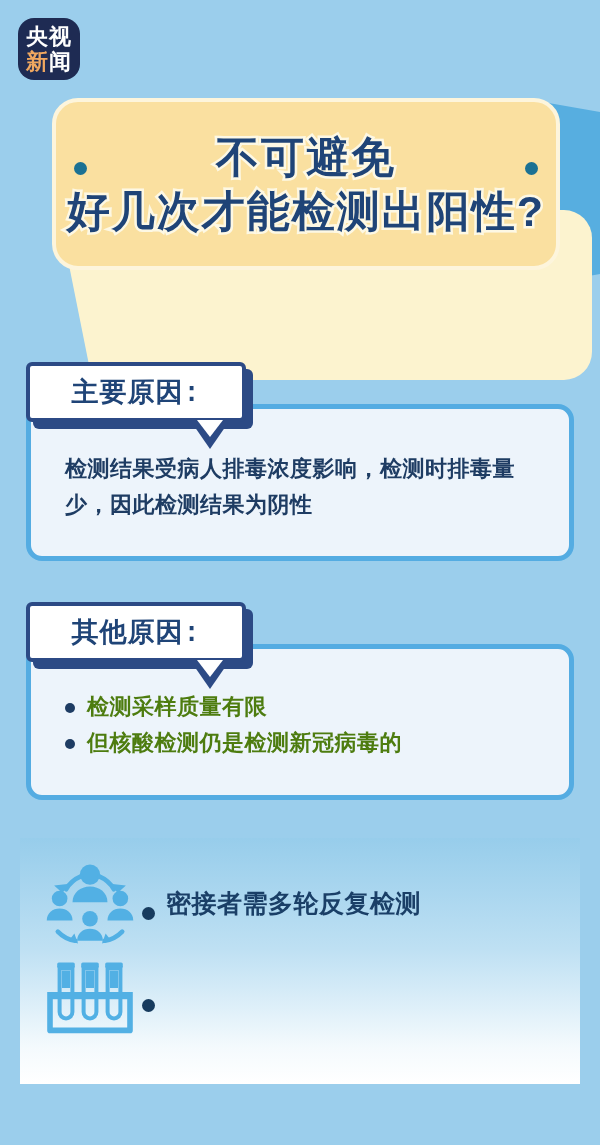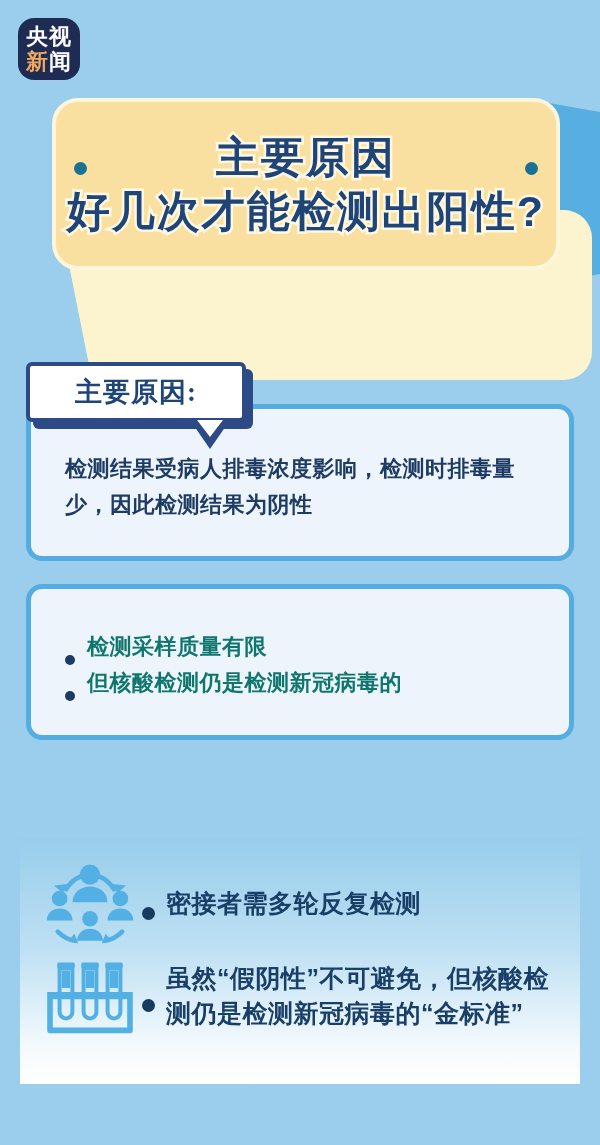--- a/index.html
+++ b/index.html
@@ -132,21 +132,21 @@
     align-items: center;
     justify-content: center;
     box-shadow: 7px 7px 0 0 #2C4A85;
     z-index: 3;
   }
   .label-text {
     font-size: 27px;
     font-weight: 700;
     color: #1F4477;
     letter-spacing: 1px;
-    font-family: Liberation Serif, serif;
+    font-family: Liberation Mono, monospace;
   }
   .bubble-tail {
     position: absolute;
     left: 162px;
     top: 57px;
     width: 0;
     height: 0;
     border-left: 18px solid transparent;
     border-right: 18px solid transparent;
     border-top: 26px solid #2C4A85;
@@ -182,24 +182,24 @@
     font-weight: 700;
     color: #1E3C63;
     line-height: 1.62;
     letter-spacing: 0.5px;
     font-family: Liberation Serif, serif;
   }
 
   .bullet-list { list-style: none; margin: 0; padding: 0; }
   .bullet-item {
     display: flex;
-    align-items: flex-end;
+    align-items: flex-start;
     font-size: 22px;
     font-weight: 700;
-    color: #0f766e;
+    color: #4d7c0f;
     line-height: 1.64;
     letter-spacing: 0.5px;
   }
   .bullet-dot {
     flex: 0 0 auto;
     width: 10px;
     height: 10px;
     border-radius: 50%;
     background: #1E3C63;
     margin: 14px 12px 0 0;
@@ -261,37 +261,42 @@
       <span class="logo-ch">闻</span>
     </div>
   </div>
 
   <div class="banner-wrap">
     <div class="ribbon-right"></div>
     <div class="banner-shadow"></div>
     <div class="banner">
       <span class="dot-left"></span>
       <span class="dot-right"></span>
-      <div class="title-line l1">主要原因</div>
+      <div class="title-line l1">不可避免</div>
       <div class="title-line l2">好几次才能检测出阳性?</div>
     </div>
   </div>
 
   <div class="section sec-main">
     <div class="label-bubble">
       <span class="label-text">主要原因:</span>
       <span class="bubble-tail"></span>
       <span class="bubble-tail-inner"></span>
     </div>
     <div class="content-box">
       <div class="body-text">检测结果受病人排毒浓度影响，检测时排毒量少，因此检测结果为阴性</div>
     </div>
   </div>
 
   <div class="section sec-other">
+    <div class="label-bubble">
+      <span class="label-text">其他原因:</span>
+      <span class="bubble-tail"></span>
+      <span class="bubble-tail-inner"></span>
+    </div>
     <div class="content-box">
       <ul class="bullet-list">
         <li class="bullet-item">
           <span class="bullet-dot"></span>
           <span>检测采样质量有限</span>
         </li>
         <li class="bullet-item">
           <span class="bullet-dot"></span>
           <span>但核酸检测仍是检测新冠病毒的</span>
         </li>
@@ -352,18 +357,17 @@
             <rect x="20" y="18" width="10" height="22"></rect>
             <rect x="50" y="18" width="10" height="22"></rect>
             <rect x="80" y="18" width="10" height="22"></rect>
           </g>
 
           <path d="M5 45v48h100V45" fill="none" stroke="#52B0E4" stroke-width="7" stroke-linejoin="round"></path>
           <rect x="5" y="45" width="100" height="9" fill="#52B0E4"></rect>
         </svg>
       </div>
       <span class="bot-bullet"></span>
-      <div class="bot-text">虽然“假阴性”不可避免，但核酸检测仍是检测新冠病毒的“金标准”</div>
     </div>
 
   </div>
 
 </div>
 
 </body></html>

